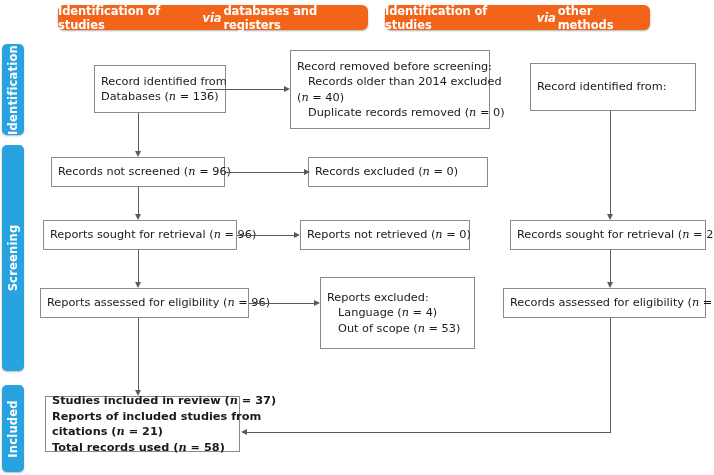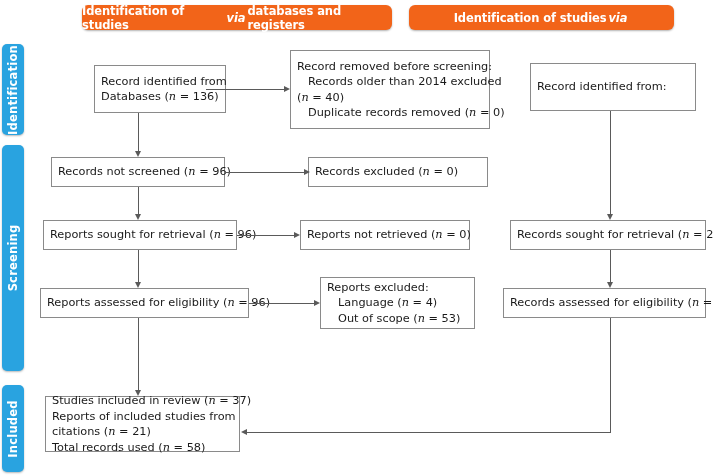--- a/index.html
+++ b/index.html
@@ -3,21 +3,21 @@
 <meta charset="utf-8">
 <style>
   html,body{margin:0;padding:0;background:#ffffff;}
   body{width:714px;height:475px;position:relative;overflow:hidden;
        font-family:"DejaVu Sans","Liberation Sans",sans-serif;}
 
   .banner{position:absolute;height:25px;border-radius:6px;
           background:#F26419;color:#ffffff;
           display:flex;align-items:center;justify-content:center;
           font-size:11.5px;font-weight:bold;letter-spacing:-0.1px;
-          box-shadow:0 1px 2px rgba(0,0,0,0.30);margin-left:24px;}
+          box-shadow:0 1px 2px rgba(0,0,0,0.30);}
   .banner i{font-style:italic;padding:0 2px;}
 
   .stage{position:absolute;left:2px;width:22px;border-radius:5px;
          background:#29A3E0;color:#ffffff;
          box-shadow:0 1px 2px rgba(0,0,0,0.28);}
   .stage span{position:absolute;left:50%;top:50%;
               transform:translate(-50%,-50%) rotate(-90deg);
               white-space:nowrap;font-size:11.5px;font-weight:bold;
               letter-spacing:0.2px;}
 
@@ -45,20 +45,21 @@
 
 <div class="banner" style="left:58px;top:5px;width:310px;">
   <span>Identification of studies </span>
     <i>via</i>
     <span> databases and registers</span>
 </div>
 
 <div class="banner" style="left:385px;top:5px;width:265px;">
   <span>Identification of studies </span>
     <i>via</i>
+    <span> other methods</span>
 </div>
 
 <div class="stage" style="top:44px;height:91px;">
   <span>Identification</span>
 </div>
 <div class="stage" style="top:145px;height:226px;">
   <span>Screening</span>
 </div>
 <div class="stage" style="top:385px;height:87px;">
   <span>Included</span>
@@ -97,31 +98,31 @@
 </div>
 
 <div class="box vc" style="left:510px;top:220px;width:196px;height:30px;">
   <div><span>Records sought for retrieval (</span><i>n</i><span> = 21)</span></div>
 </div>
 
 <div class="box vc" style="left:40px;top:288px;width:209px;height:30px;">
   <div><span>Reports assessed for eligibility (</span><i>n</i><span> = 96)</span></div>
 </div>
 
-<div class="box vc" style="left:320px;top:277px;width:155px;height:52px;">
+<div class="box vc" style="left:320px;top:277px;width:155px;height:72px;">
   <div><span>Reports excluded:</span><i></i><span></span></div>
   <div class="ind"><span>Language (</span><i>n</i><span> = 4)</span></div>
   <div class="ind"><span>Out of scope (</span><i>n</i><span> = 53)</span></div>
 </div>
 
 <div class="box vc" style="left:503px;top:288px;width:203px;height:30px;">
   <div><span>Records assessed for eligibility (</span><i>n</i><span> = 21)</span></div>
 </div>
 
-<div class="box vc" style="left:45px;top:396px;width:195px;height:56px;">
+<div class="box vc" style="left:45px;top:396px;width:195px;height:56px;font-weight:bold;">
   <div><span>Studies included in review (</span><i>n</i><span> = 37)</span></div>
   <div><span>Reports of included studies from</span><i></i><span></span></div>
   <div><span>citations (</span><i>n</i><span> = 21)</span></div>
   <div><span>Total records used (</span><i>n</i><span> = 58)</span></div>
 </div>
 
 <div class="ln h" style="left:206px;top:89px;width:78px;"></div>
 <div class="arr r" style="left:284px;top:85.5px;"></div>
 
 <div class="ln v" style="left:138px;top:113px;height:38px;"></div>

